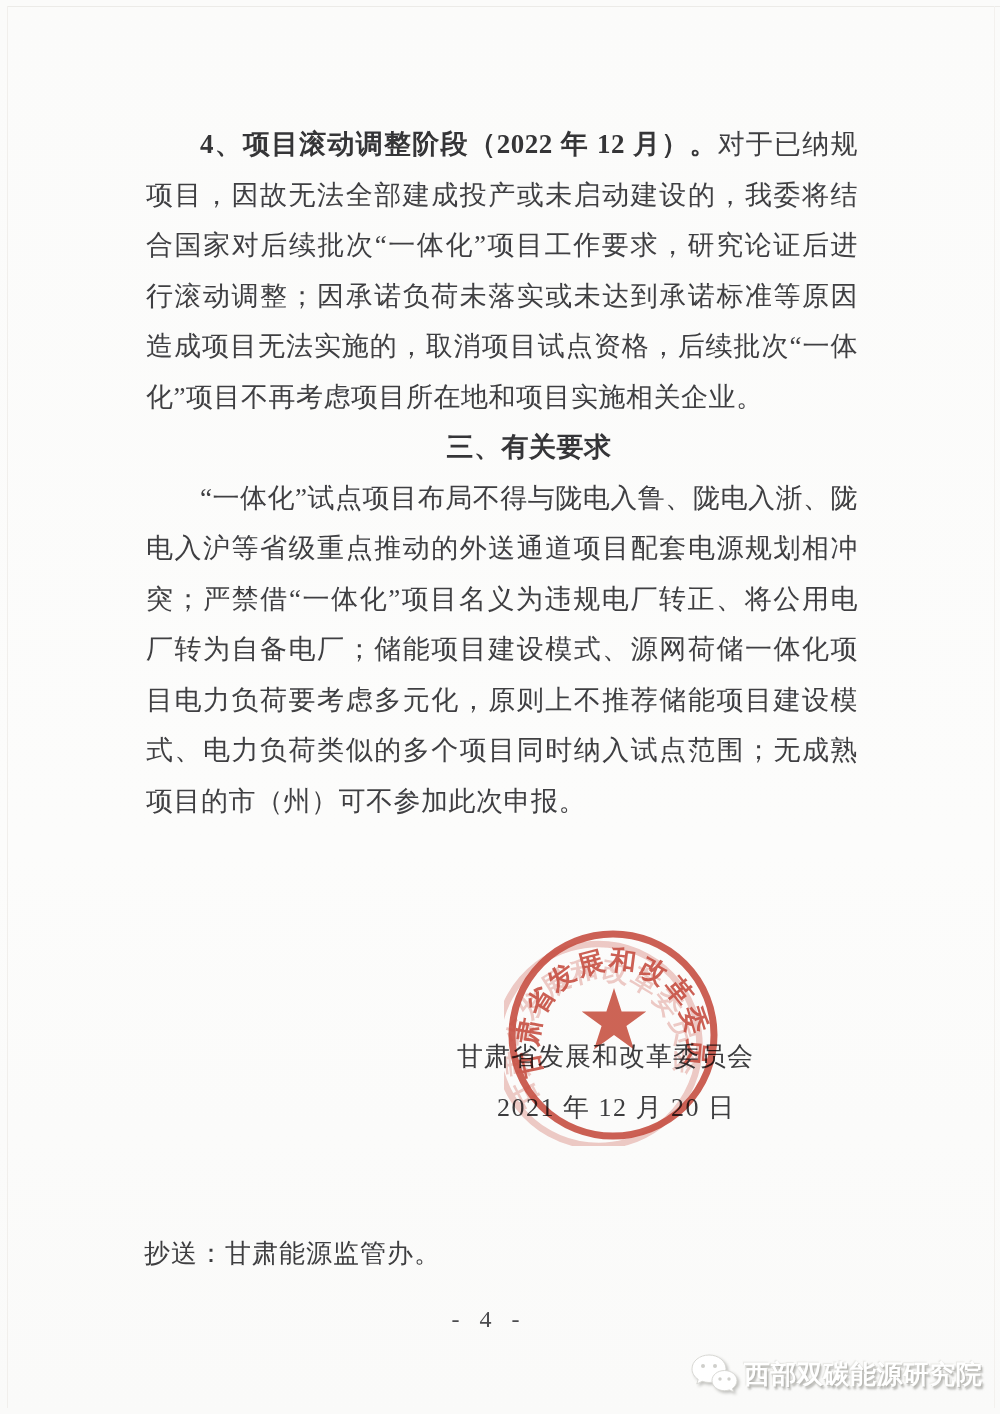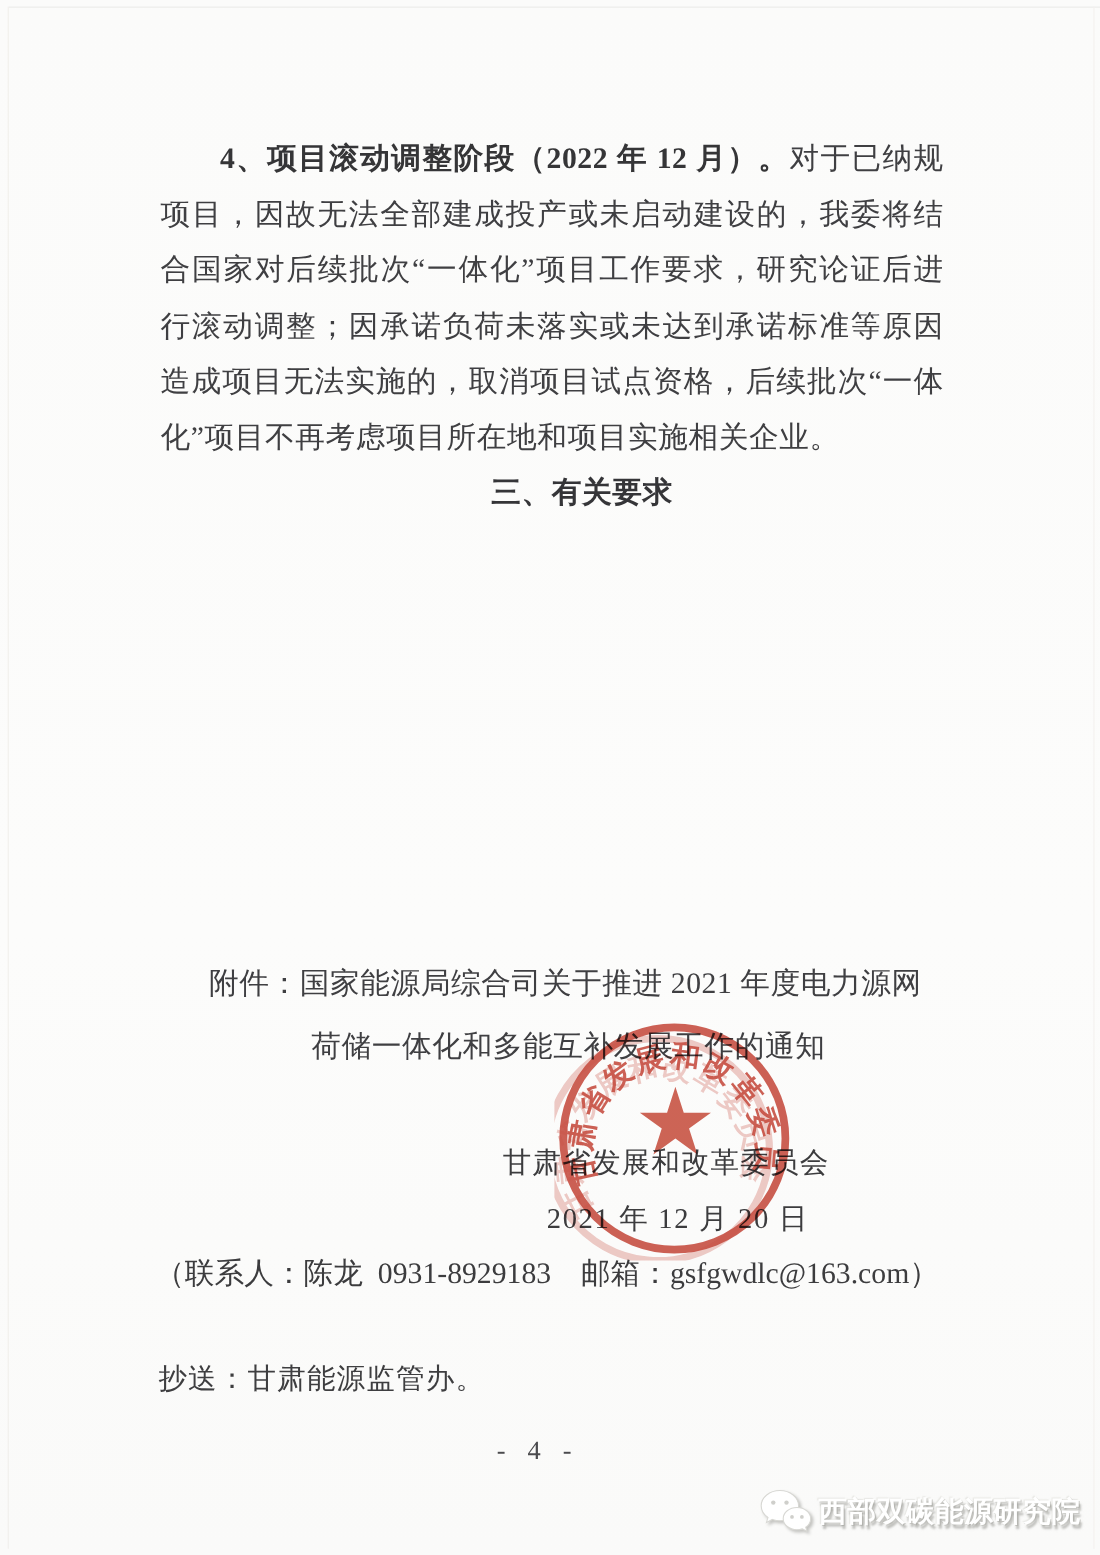--- a/index.html
+++ b/index.html
@@ -82,30 +82,26 @@
 
 <div class="page">
 
   <div class="edge-top"></div>
   <div class="edge-left"></div>
   <div class="edge-right"></div>
 
   <div class="doc-body">
     <p class="para"><span class="lead">4、项目滚动调整阶段（2022 年 12 月）。</span><span>对于已纳规项目，因故无法全部建成投产或未启动建设的，我委将结合国家对后续批次“一体化”项目工作要求，研究论证后进行滚动调整；因承诺负荷未落实或未达到承诺标准等原因造成项目无法实施的，取消项目试点资格，后续批次“一体化”项目不再考虑项目所在地和项目实施相关企业。</span></p>
     <h3 class="sec-heading">三、有关要求</h3>
+    <p class="para">“一体化”试点项目布局不得与陇电入鲁、陇电入浙、陇电入沪等省级重点推动的外送通道项目配套电源规划相冲突；严禁借“一体化”项目名义为违规电厂转正、将公用电厂转为自备电厂；储能项目建设模式、源网荷储一体化项目电力负荷要考虑多元化，原则上不推荐储能项目建设模式、电力负荷类似的多个项目同时纳入试点范围；无成熟项目的市（州）可不参加此次申报。</p>
   </div>
 
-  <div class="attachment">
-    <div class="att-line1">附件：国家能源局综合司关于推进 2021 年度电力源网</div>
-    <div class="att-line2">荷储一体化和多能互补发展工作的通知</div>
-  </div>
 
   <div class="signature">甘肃省发展和改革委员会</div>
   <div class="doc-date">2021 年 12 月 20 日</div>
-  <div class="contact-line">（联系人：陈龙  0931-8929183    邮箱：gsfgwdlc@163.com）</div>
 
   <svg class="seal" viewBox="-109 -109 218 218" xmlns="http://www.w3.org/2000/svg">
     <defs>
       <path id="sealArc" d="M -70,38 A 76,76 0 1 1 70,38" fill="none"></path>
       <path id="sealArcGhost" d="M -70,38 A 76,76 0 1 1 70,38" fill="none"></path>
     </defs>
 
     <g opacity="0.30" transform="translate(-14,10) rotate(-16)">
       <circle cx="0" cy="-2" r="101" fill="none" stroke="#c8473a" stroke-width="6.5"></circle>
       <text fill="#c8473a" font-size="27" font-weight="bold" letter-spacing="1" font-family="Liberation Sans, DejaVu Sans, sans-serif">

